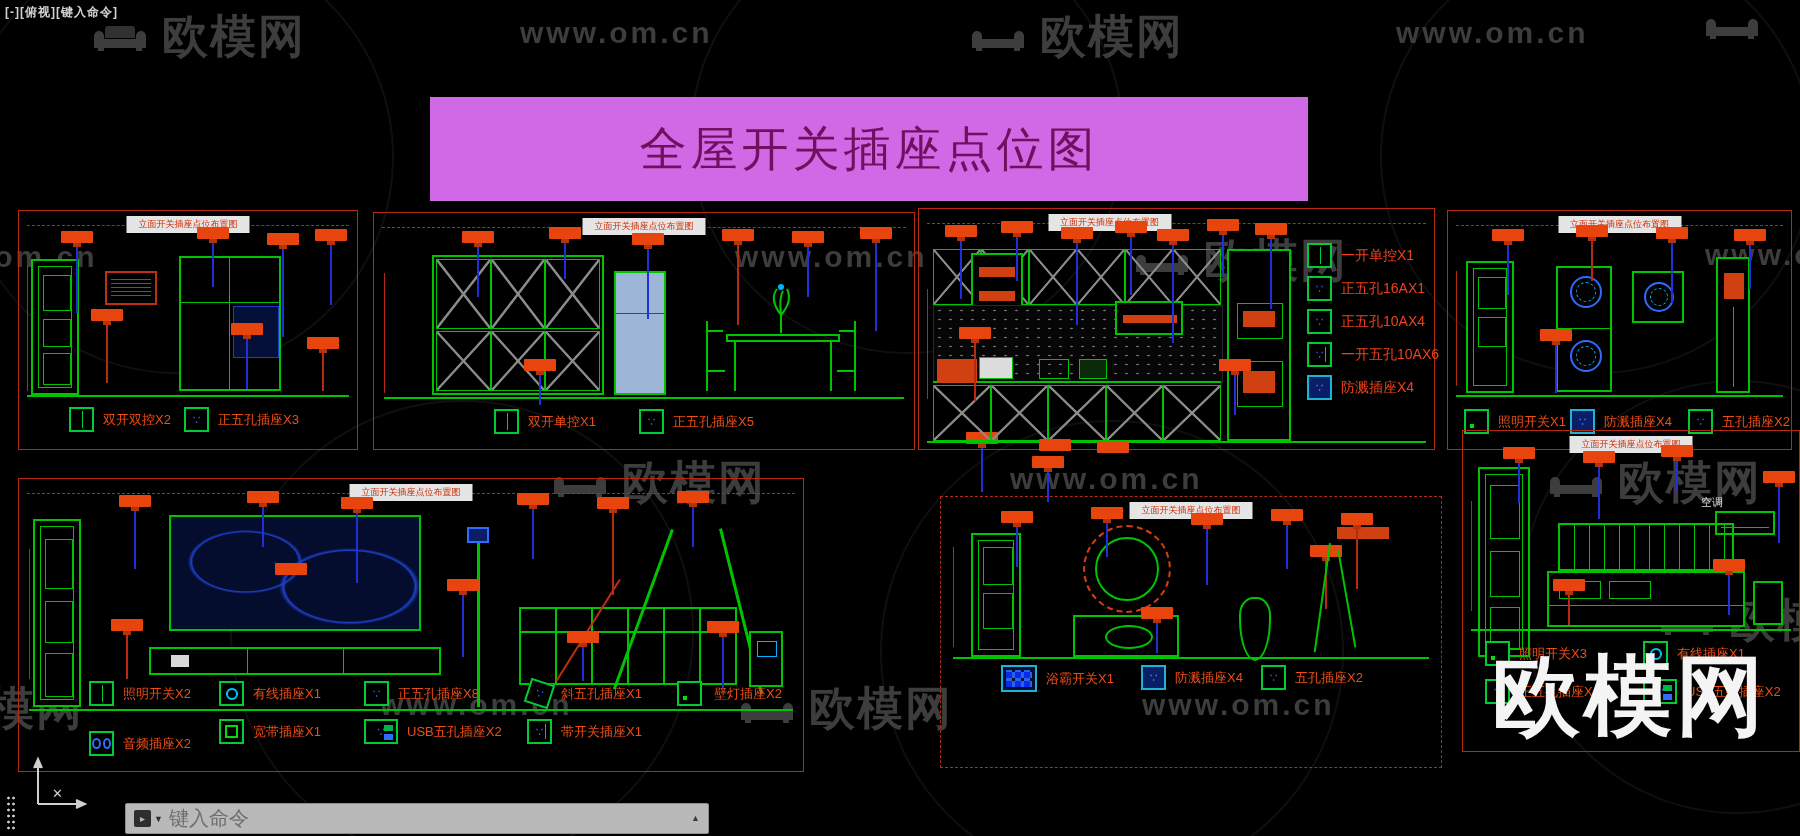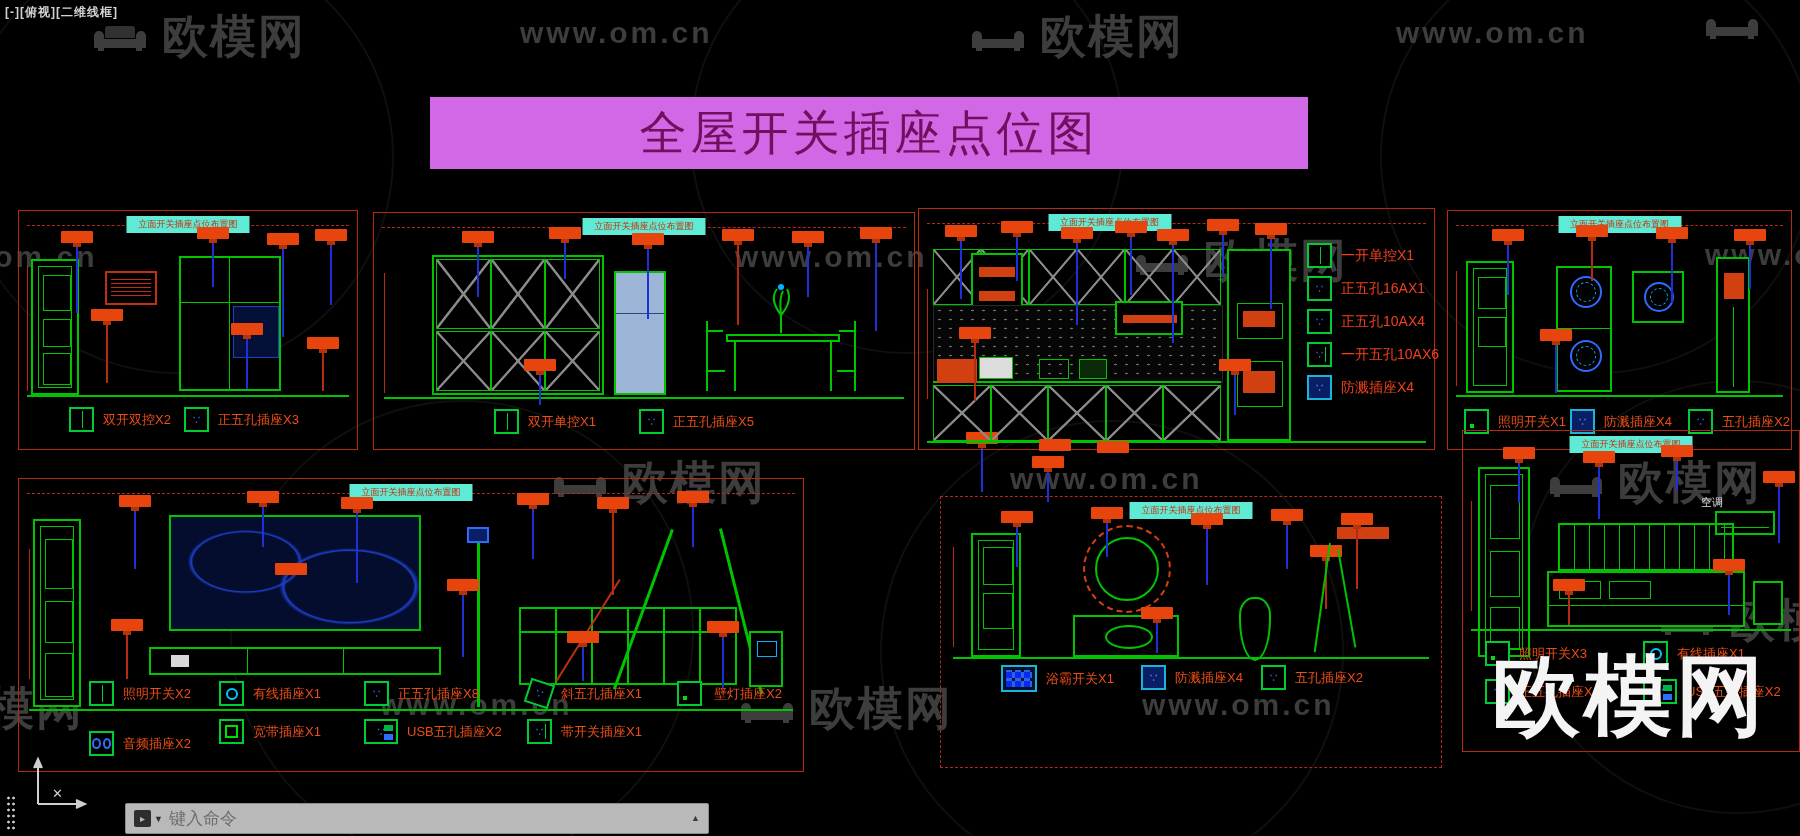--- a/index.html
+++ b/index.html
@@ -10,28 +10,28 @@
   .wm{position:absolute;color:#3d3d3d;white-space:nowrap;z-index:1;display:flex;align-items:center;gap:10px;}
   .wm .brand-txt{font-size:46px;font-weight:bold;letter-spacing:2px;}
   .wm .url-txt{font-size:30px;font-weight:bold;letter-spacing:3px;}
   .wm svg{display:block;}
   .wm-circle{position:absolute;border:2px solid rgba(255,255,255,0.06);border-radius:50%;z-index:1;}
   
   .bigwm{position:absolute;z-index:40;color:#f4f4f4;line-height:1;}
   .bigwm .b1{font-size:88px;font-weight:bold;letter-spacing:4px;}
   .bigwm .b2{font-size:56px;font-weight:600;margin-top:6px;}
   
-  .banner{position:absolute;left:430px;top:97px;width:878px;height:72px;background:#d169e6;z-index:20;
+  .banner{position:absolute;left:430px;top:97px;width:878px;height:104px;background:#d169e6;z-index:20;
           display:flex;align-items:center;justify-content:center;}
   .banner span{font-family:"DejaVu Serif",serif;font-size:47px;color:#70105e;letter-spacing:4px;}
   
   .panel{position:absolute;border:1px solid #b52a10;z-index:10;}
   .panel.dashed{border-style:dashed;}
   .dashline{position:absolute;left:8px;right:8px;top:14px;border-top:1px dashed #b52a10;}
-  .hdr{position:absolute;top:5px;left:50%;transform:translateX(-50%);background:#5eead4;color:#cf2b06;
+  .hdr{position:absolute;top:5px;left:50%;transform:translateX(-50%);background:#e5e5e5;color:#cf2b06;
        font-size:9px;line-height:1;padding:4px 12px;white-space:nowrap;z-index:3;}
   .floor{position:absolute;height:0;border-top:2px solid #00c400;}
   .g{position:absolute;border:2px solid #00c400;box-sizing:border-box;background:#000;}
   .gthin{position:absolute;border:1px solid #00c400;box-sizing:border-box;}
   .door::before{content:'';position:absolute;inset:5px;border:1px solid #00c400;}
   .dp{position:absolute;border:1px solid #00c400;}
   .xc{border:1px solid #00c400;box-sizing:border-box;flex:1;
       background:linear-gradient(to top right,transparent 48%,#8a8a8a 49%,#8a8a8a 51%,transparent 52%),
                  linear-gradient(to bottom right,transparent 48%,#8a8a8a 49%,#8a8a8a 51%,transparent 52%);}
   .row{position:absolute;display:flex;}
@@ -82,21 +82,21 @@
   .mk-m::before{background:#2030d8;}
   .mk-r::before{background:#b52a10;}
   .mk-d{width:1px;height:var(--lh);background:#b52a10;}
   
   .vplabel{position:absolute;left:5px;top:4px;color:#d2d2d2;font-size:12px;font-weight:bold;z-index:50;letter-spacing:1px;}
   .cmdbar{position:absolute;left:125px;top:803px;width:582px;height:29px;background:#b9b9b9;border:1px solid #8e8e8e;
           border-radius:2px;z-index:50;display:flex;align-items:center;}
   .cmdicon{width:17px;height:17px;background:#2e2e2e;border-radius:2px;color:#b9b9b9;font-size:10px;margin-left:8px;
            display:flex;align-items:center;justify-content:center;}
   .cmdcaret{color:#2e2e2e;font-size:9px;margin:0 6px 0 3px;}
-  .cmdtext{color:#6e6e6e;font-size:17px;}
+  .cmdtext{color:#6e6e6e;font-size:20px;}
   .cmdup{position:absolute;right:8px;top:9px;color:#3a3a3a;font-size:9px;}
   .grip{position:absolute;left:6px;top:795px;width:9px;height:36px;z-index:50;
         background-image:radial-gradient(#cfcfcf 1px,transparent 1.4px);background-size:5px 6px;}
   .xmark{position:absolute;left:52px;top:786px;color:#cfcfcf;font-size:13px;z-index:50;}
   .acl{position:absolute;color:#dcdcdc;font-size:11px;z-index:5;white-space:nowrap;}
 </style>
 </head>
 <body>
 
 <div class="stage" data-marks="m,966,432,44;m,1032,456,30;r,1310,545,48">
@@ -540,21 +540,21 @@
       <div class="mk mk-m" style="left: 300px; top: 40px; --lh: 56px;"></div>
       <div class="mk mk-r" style="left: 90px; top: 148px; --lh: 30px;"></div>
       <div class="mk mk-m" style="left: 250px; top: 128px; --lh: 40px;"></div>
       <div class="mk mk-d" style="left: 8px; top: 70px; --lh: 110px;"></div>
     </div>
 
   <div class="bigwm" style="left:1492px;top:652px;">
     <div class="b1">欧模网</div>
   </div>
 
-  <div class="vplabel">[-][俯视][二维线框]</div>
+  <div class="vplabel">[-][俯视][键入命令]</div>
 
   <div class="grip"></div>
   <svg class="abs" style="left:20px;top:754px;z-index:50;" width="70" height="60" viewBox="0 0 70 60">
     <g stroke="#cfcfcf" stroke-width="2" fill="none">
       <line x1="18" y1="50" x2="18" y2="8"></line>
         <line x1="18" y1="50" x2="62" y2="50"></line>
       <path d="M14 14 L18 5 L22 14" fill="#cfcfcf"></path>
         <path d="M56 46 L65 50 L56 54" fill="#cfcfcf"></path>
     </g>
   </svg>

